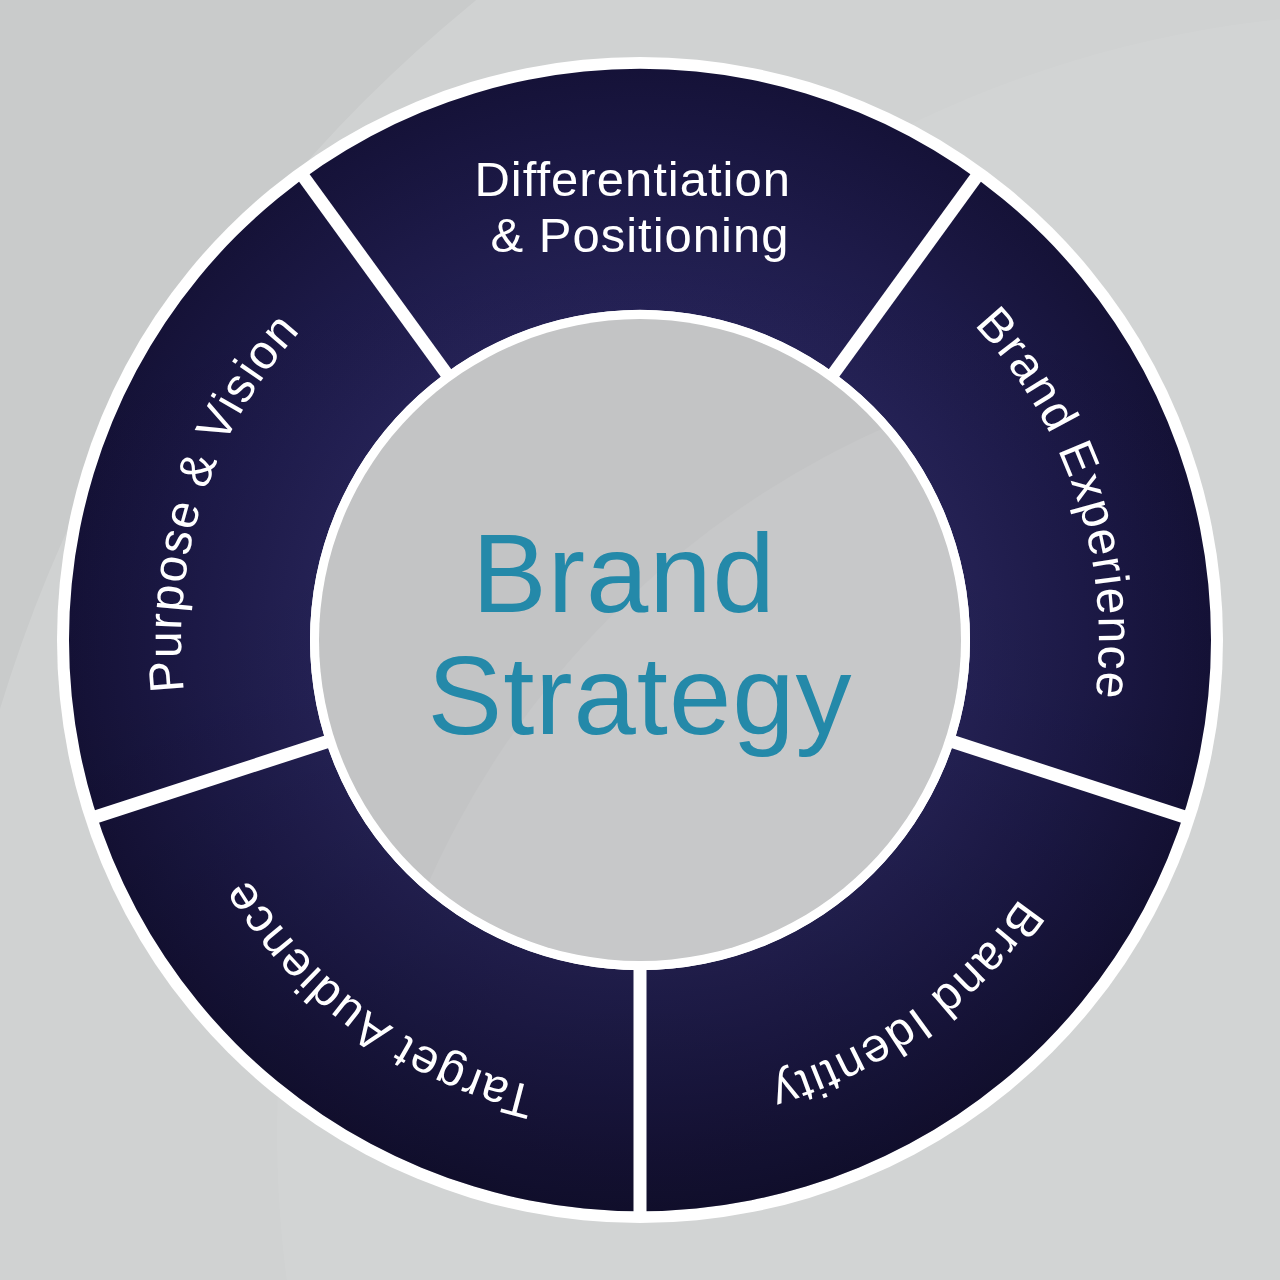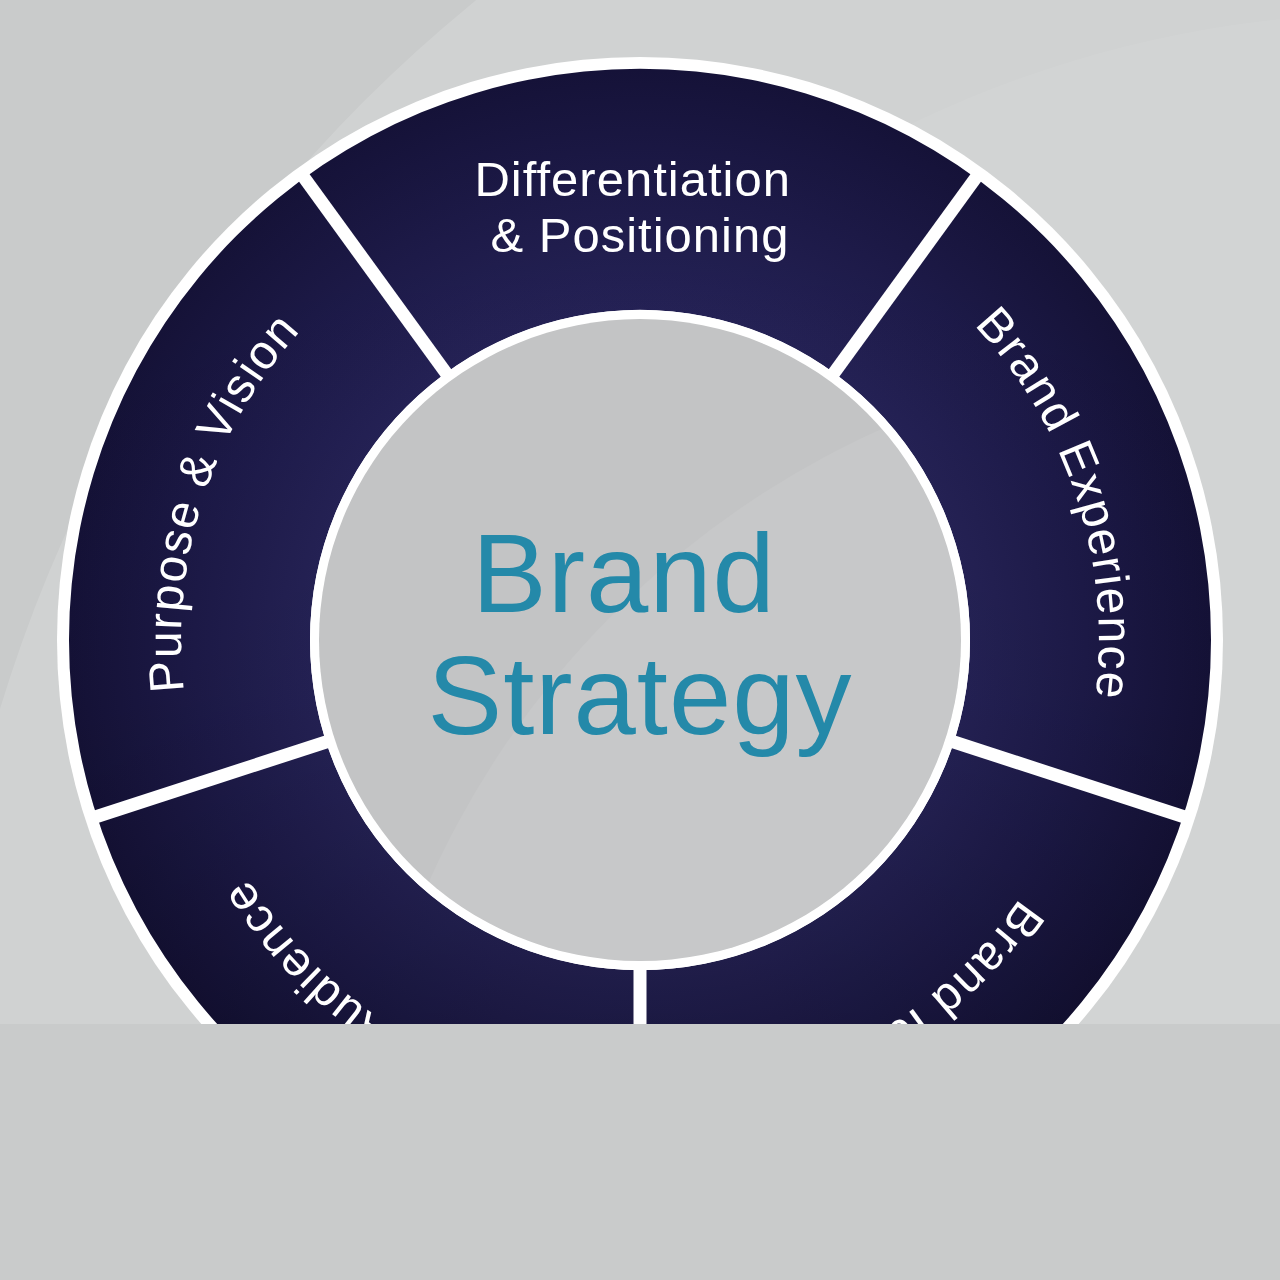--- a/index.html
+++ b/index.html
@@ -3,21 +3,21 @@
 <meta charset="utf-8">
 <style>
   html, body {
     margin: 0;
     padding: 0;
     background: #c9cbcb;
     font-family: "Liberation Sans", sans-serif;
   }
   .stage {
     width: 1280px;
-    height: 1024px;
+    height: 1280px;
     position: relative;
     overflow: hidden;
   }
   svg { display: block; }
   .seg-label {
     font-family: "Liberation Sans", sans-serif;
     font-size: 49px;
     letter-spacing: 1px;
     font-weight: 400;
   }

